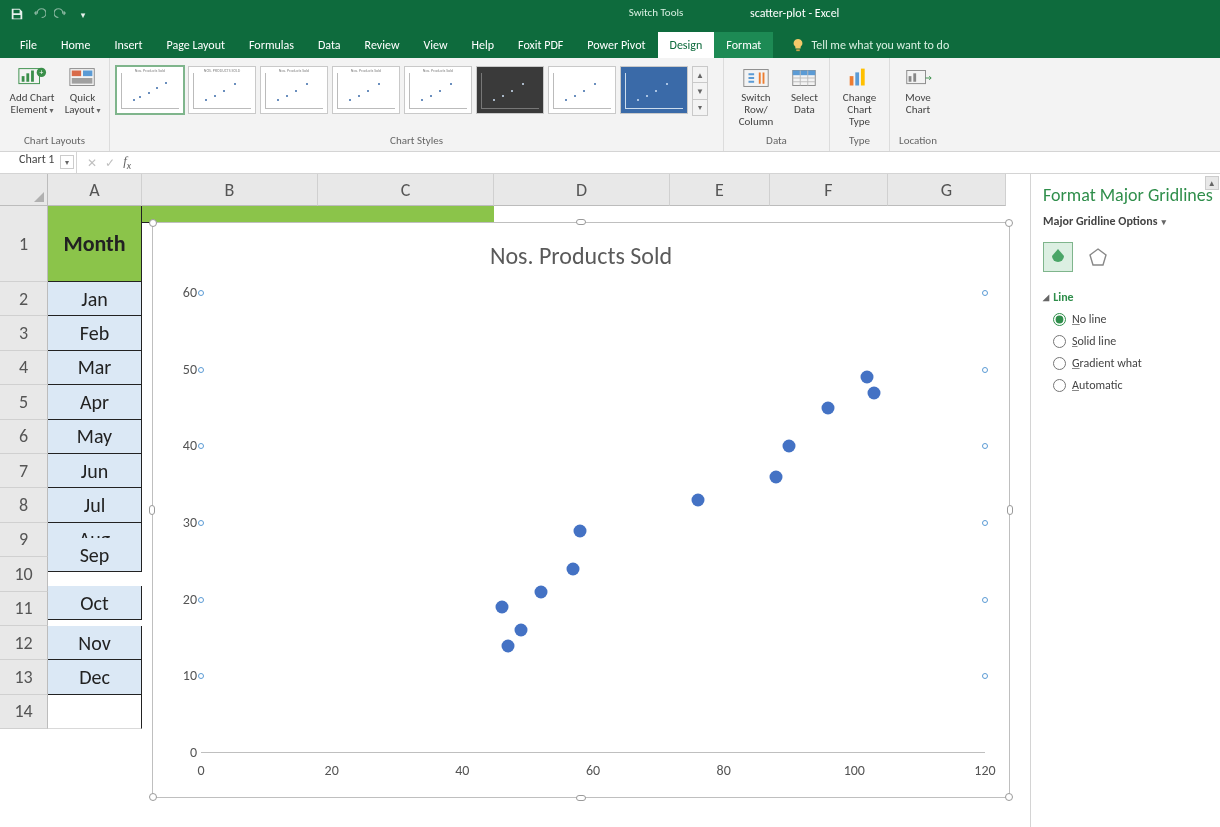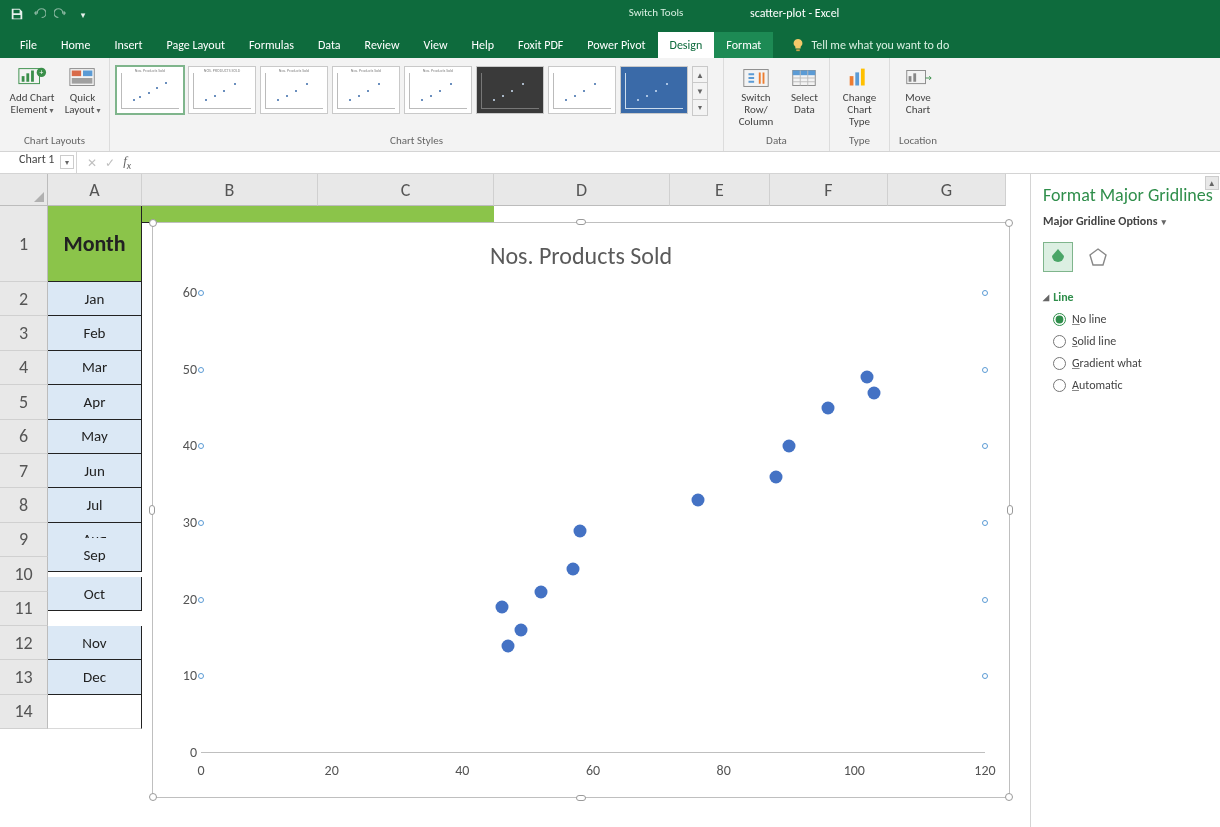--- a/index.html
+++ b/index.html
@@ -58,21 +58,21 @@
 
   
   .corner { position:absolute; left:0; top:0; width:48px; height:32px; background:#e8e8e8; border-right:1px solid #bcbcbc; border-bottom:1px solid #bcbcbc;}
   .corner::after { content:""; position:absolute; right:3px; bottom:3px; width:0; height:0; border-style:solid; border-width:0 0 10px 10px; border-color:transparent transparent #b0b0b0 transparent;}
   .colheads { position:absolute; left:48px; top:0; right:0; height:32px; display:flex;}
   .colhead { background:#e8e8e8; border-right:1px solid #d0d0d0; border-bottom:1px solid #bcbcbc; display:flex; align-items:center; justify-content:center; font-size:18px; color:#555;}
   .rowheads { position:absolute; left:0; top:32px; width:48px;}
   .rowhead { height:34.4px; background:#e8e8e8; border-bottom:1px solid #d0d0d0; border-right:1px solid #bcbcbc; display:flex; align-items:center; justify-content:center; font-size:18px; color:#555;}
   .rowhead.tall { height:76px; }
   .cells { position:absolute; left:48px; top:32px; right:0; bottom:0;}
-  .cell { position:absolute; border-right:1px solid #d9d9d9; border-bottom:1px solid #d9d9d9; display:flex; align-items:center; justify-content:center; font-size:15px; color:#222;}
+  .cell { position:absolute; border-right:1px solid #d9d9d9; border-bottom:1px solid #d9d9d9; display:flex; align-items:center; justify-content:center; font-size:20px; color:#222;}
   .cell.headerA { background:#8bc44a; font-weight:bold; font-size:22px; border-right:1px solid #222; border-bottom:1px solid #222;}
   .green-band { position:absolute; background:#8bc44a; border-bottom:1px solid #222;}
   .colA-sel { background:#dbe8f5;}
   .colA-border-right { border-right:1px solid #222 !important; }
 
   
   .chart-obj { position:absolute; border:1px solid #bfbfbf; background:#fff; }
   .sel-handle { position:absolute; width:8px; height:8px; background:#fff; border:1px solid #9a9a9a; border-radius:50%;}
   .sel-handle.side { width:10px; height:6px; border-radius:3px;}
   .sel-handle.sidev { width:6px; height:10px; border-radius:3px;}
@@ -357,21 +357,21 @@
     <div class="cell colA-border-right headerA" style="left: 0px; top: 0px; width: 94px; height: 76px;">Month</div>
         <div class="cell colA-border-right colA-sel" style="left: 0px; top: 76px; width: 94px; height: 34.4px; border-bottom: 1px solid rgb(34, 34, 34);">Jan</div>
         <div class="cell colA-border-right colA-sel" style="left: 0px; top: 110.4px; width: 94px; height: 34.4px; border-bottom: 1px solid rgb(34, 34, 34);">Feb</div>
         <div class="cell colA-border-right colA-sel" style="left: 0px; top: 144.8px; width: 94px; height: 34.4px; border-bottom: 1px solid rgb(34, 34, 34);">Mar</div>
         <div class="cell colA-border-right colA-sel" style="left: 0px; top: 179.2px; width: 94px; height: 34.4px; border-bottom: 1px solid rgb(34, 34, 34);">Apr</div>
         <div class="cell colA-border-right colA-sel" style="left: 0px; top: 213.6px; width: 94px; height: 34.4px; border-bottom: 1px solid rgb(34, 34, 34);">May</div>
         <div class="cell colA-border-right colA-sel" style="left: 0px; top: 248px; width: 94px; height: 34.4px; border-bottom: 1px solid rgb(34, 34, 34);">Jun</div>
         <div class="cell colA-border-right colA-sel" style="left: 0px; top: 282.4px; width: 94px; height: 34.4px; border-bottom: 1px solid rgb(34, 34, 34);">Jul</div>
         <div class="cell colA-border-right colA-sel" style="left: 0px; top: 316.8px; width: 94px; height: 34.4px; border-bottom: 1px solid rgb(34, 34, 34);">Aug</div>
         <div class="cell colA-border-right colA-sel" style="left: 0px; top: 332px; width: 94px; height: 34.4px; border-bottom: 1px solid rgb(34, 34, 34);">Sep</div>
-        <div class="cell colA-border-right colA-sel" style="left: 0px; top: 371px; width: 94px; height: 34.4px; border-bottom: 1px solid rgb(34, 34, 34);">Oct</div>
+        <div class="cell colA-border-right colA-sel" style="left: 0px; top: 380px; width: 94px; height: 34.4px; border-bottom: 1px solid rgb(34, 34, 34);">Oct</div>
         <div class="cell colA-border-right colA-sel" style="left: 0px; top: 420px; width: 94px; height: 34.4px; border-bottom: 1px solid rgb(34, 34, 34);">Nov</div>
         <div class="cell colA-border-right colA-sel" style="left: 0px; top: 454.4px; width: 94px; height: 34.4px; border-bottom: 1px solid rgb(34, 34, 34);">Dec</div>
         <div class="cell colA-border-right" style="left: 0px; top: 488.8px; width: 94px; height: 34.4px;"></div>
       </div>
 
     <div class="chart-obj" id="chartobj" style="left:152px; top:48px; width:858px; height:576px;">
       <div class="chart-title">Nos. Products Sold</div>
       <div class="plot" id="plot">
         <div class="axis-line-x"></div>
       <div class="yaxis-tick" style="top: 451px;">0</div>

